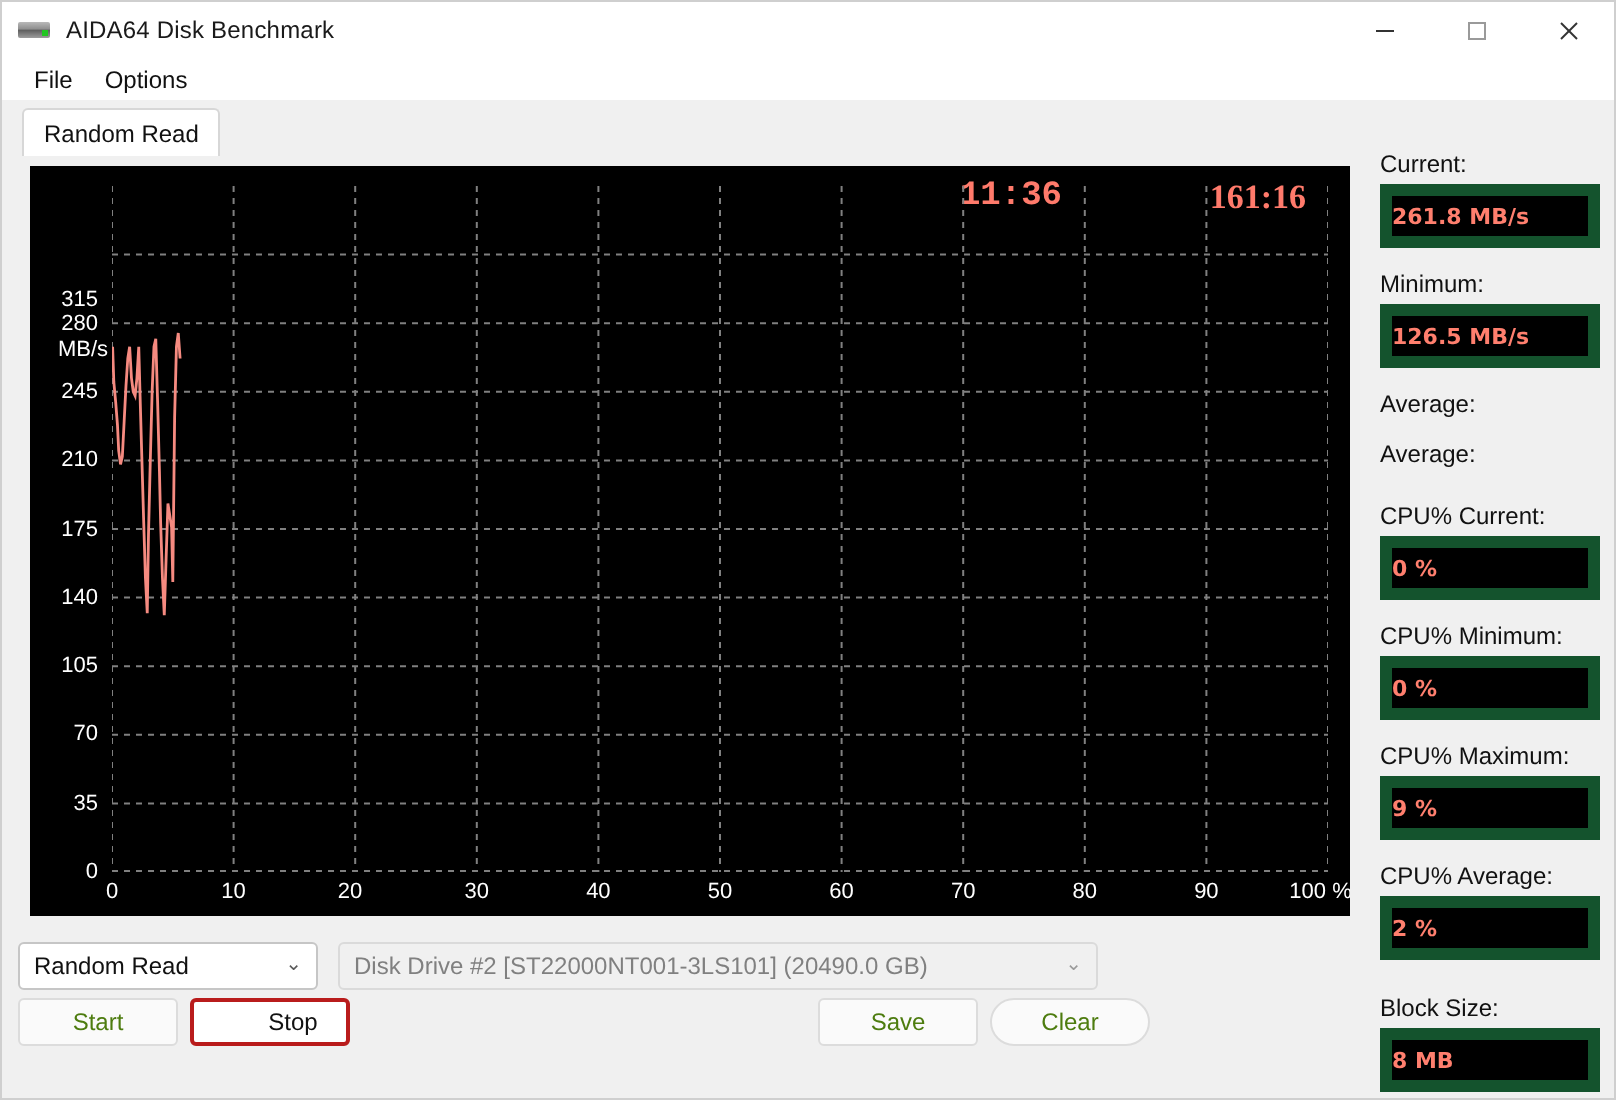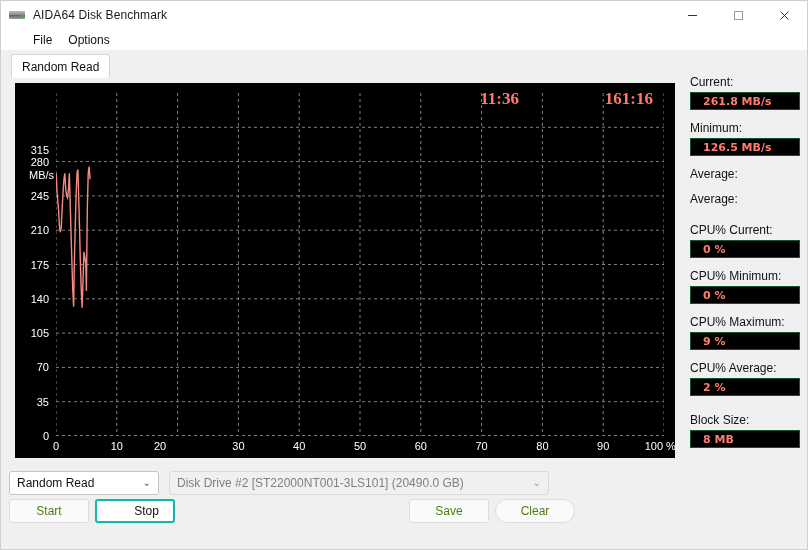--- a/index.html
+++ b/index.html
@@ -77,21 +77,21 @@
 
   
   .menubar {
     position: absolute;
     left: 0; top: 28px;
     width: 100%;
     height: 21px;
     background: #ffffff;
     display: flex;
     align-items: center;
-    padding-left: 24px;
+    padding-left: 8px;
     box-sizing: border-box;
   }
   .menu-item {
     font-size: 12px;
     color: #111;
     padding: 2px 8px;
   }
 
   
   .tabstrip {
@@ -165,21 +165,21 @@
   }
   .timers {
     position: absolute;
     top: 6px;
     font-family: "Liberation Serif", serif;
     font-size: 17px;
     font-weight: bold;
     color: #ff7a6b;
     white-space: nowrap;
   }
-  .timer-elapsed { right: 156px; }
+  .timer-elapsed { right: 144px; font-family: Liberation Mono, monospace; }
   .timer-total   { right: 22px; }
 
   
   .bottom-row1 {
     position: absolute;
     left: 8px; top: 470px;
     width: 510px; height: 24px;
   }
   .combo {
     position: absolute;
@@ -227,21 +227,21 @@
     background: #fbfbfb;
     box-sizing: border-box;
     display: flex;
     align-items: center;
     justify-content: center;
     font-size: 12px;
     color: #111;
   }
   .btn.disabled { color: #4d7c0f; background: #fafafa; border-color: #dcdcdc; }
   .btn.focused {
-    border: 2px solid #14b8a6;
+    border: 2px solid #b91c1c;
     background: #ffffff;
     padding-left: 23px;
   }
   .btn-start { left: 0;   width: 80px; }
   .btn-stop  { left: 86px; width: 80px; }
   .btn-save  { left: 400px; width: 80px; }
   .btn-clear { left: 486px; width: 80px; border-radius: 12px; }
 
   
   .sidebar {
@@ -249,27 +249,27 @@
     left: 689px; top: 74px;
     width: 110px;
   }
   .side-label {
     font-size: 12px;
     color: #111;
     margin-bottom: 3px;
     white-space: nowrap;
   }
   .side-value {
-    height: 18px;
+    height: 32px;
     background: #000000;
-    border: 1px solid #14532d;
-    box-sizing: border-box;
-    display: flex;
-    align-items: center;
-    padding-left: 12px;
+    border: 6px solid #14532d;
+    box-sizing: border-box;
+    display: flex;
+    align-items: center;
+    padding-left: 0;
     font-family: "DejaVu Sans", sans-serif;
     font-size: 11px;
     font-weight: bold;
     color: #ff7f6e;
     white-space: nowrap;
     overflow: hidden;
   }
   .side-group { margin-bottom: 11px; }
   .side-group.gap { margin-bottom: 17px; }
 </style>
@@ -323,21 +323,21 @@
         <div class="ytick" style="top: 215.8px;">140</div>
         <div class="ytick" style="top: 181.5px;">175</div>
         <div class="ytick" style="top: 147.2px;">210</div>
         <div class="ytick" style="top: 112.9px;">245</div>
         <div class="ytick" style="top: 78.6px;">280</div>
         <div class="ytick" style="top: 44.3px; margin-top: 23px;">315</div>
       </div>
     <div class="xtick-row" id="xticks">
         <div class="xtick" style="left: 41px;">0</div>
         <div class="xtick" style="left: 101.8px;">10</div>
-        <div class="xtick" style="left: 145px; text-align: right;">20</div>
+        <div class="xtick" style="left: 160px; text-align: right;">20</div>
         <div class="xtick" style="left: 223.4px;">30</div>
         <div class="xtick" style="left: 284.2px;">40</div>
         <div class="xtick" style="left: 345px; text-align: center;">50</div>
         <div class="xtick" style="left: 405.8px;">60</div>
         <div class="xtick" style="left: 466.6px;">70</div>
         <div class="xtick" style="left: 527.4px;">80</div>
         <div class="xtick" style="left: 588.2px;">90</div>
         <div class="xtick" style="left: 649px; transform: translateX(-62%);">100 %</div>
       </div>
     <div class="timers timer-elapsed">11:36</div>

